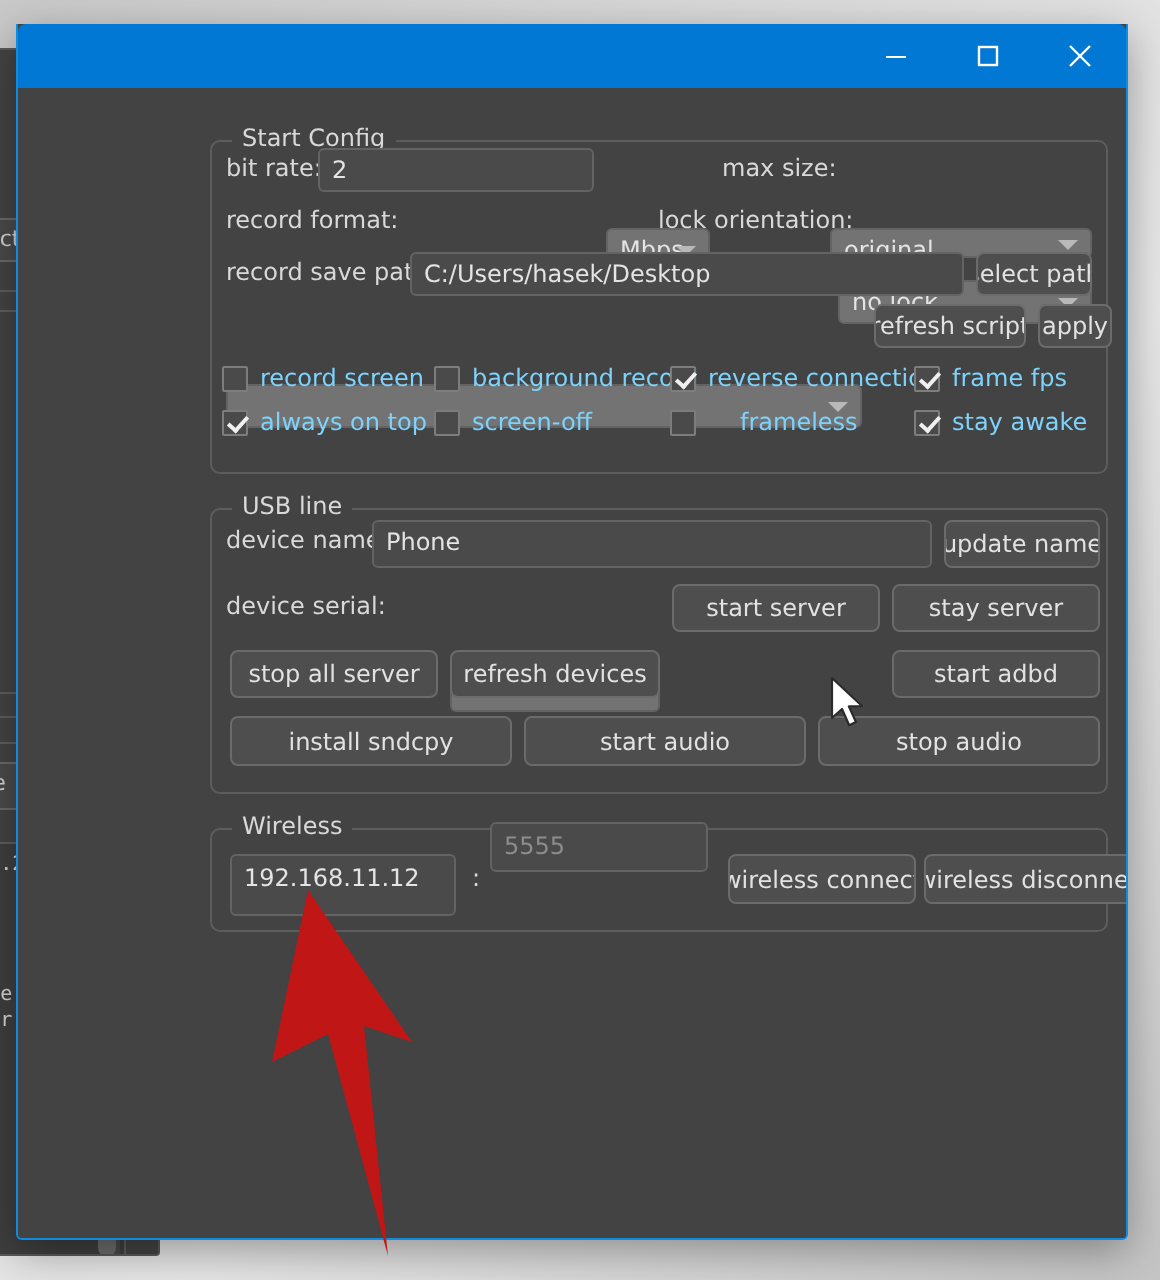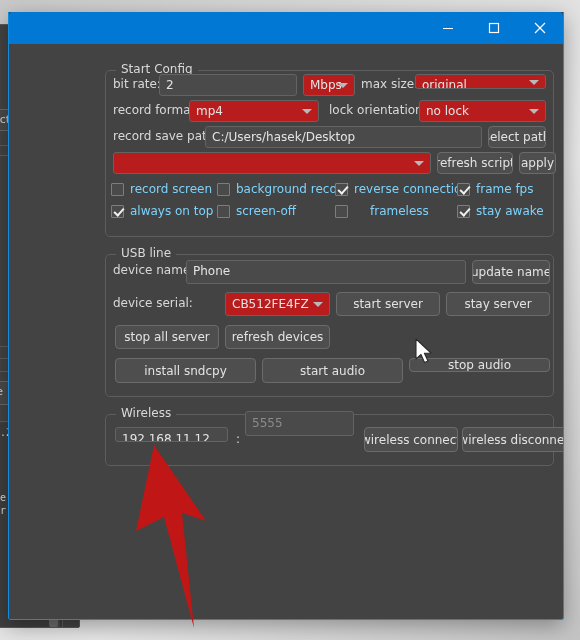--- a/index.html
+++ b/index.html
@@ -162,29 +162,30 @@
     font-size: 12px;
     line-height: 20px;
     padding: 0 6px;
     white-space: nowrap;
     overflow: hidden;
   }
   .field.placeholder { color: #8c8c8c; }
 
   .combo {
     position: absolute;
-    background: #b91c1c;
+    background: #737373;
     border: 1px solid #636363;
     border-radius: 3px;
     color: #e4e4e4;
     font-size: 12px;
     line-height: 20px;
     padding: 0 20px 0 6px;
     white-space: nowrap;
     overflow: hidden;
+    margin-top: 40px;
   }
   .combo .caret {
     position: absolute;
     right: 6px; top: 50%;
     margin-top: -2px;
     width: 0; height: 0;
     border-left: 5px solid transparent;
     border-right: 5px solid transparent;
     border-top: 5px solid #b9b9b9;
   }
@@ -313,24 +314,20 @@
       <span>Mbps</span>
       <span class="caret"></span>
     </div>
     <span class="lbl" style="left:352px; top:30px;">max size:</span>
     <div class="combo" style="left:406px; top:30px; width:131px; height:15px;">
       <span>original</span>
       <span class="caret"></span>
     </div>
 
     <span class="lbl" style="left:104px; top:56px;">record format:</span>
-    <div class="combo" style="left:180px; top:56px; width:130px; height:22px;">
-      <span>mp4</span>
-      <span class="caret"></span>
-    </div>
     <span class="lbl" style="left:320px; top:56px;">lock orientation:</span>
     <div class="combo" style="left:410px; top:56px; width:127px; height:22px;">
       <span>no lock</span>
       <span class="caret"></span>
     </div>
 
     <span class="lbl" style="left:104px; top:82px;">record save path:</span>
     <div class="field" style="left:196px; top:82px; width:277px; height:22px;">C:/Users/hasek/Desktop</div>
     <div class="btn" style="left:479px; top:82px; width:58px; height:22px;">select path</div>
 
@@ -386,30 +383,31 @@
     <span class="lbl" style="left:104px; top:249px;">device serial:</span>
     <div class="combo" style="left:216px; top:248px; width:105px; height:24px; line-height:22px;">
       <span>CB512FE4FZ</span>
       <span class="caret"></span>
     </div>
     <div class="btn" style="left:327px; top:248px; width:104px; height:24px;">start server</div>
     <div class="btn" style="left:437px; top:248px; width:104px; height:24px;">stay server</div>
 
     <div class="btn" style="left:106px; top:281px; width:104px; height:24px;">stop all server</div>
     <div class="btn" style="left:216px; top:281px; width:105px; height:24px;">refresh devices</div>
+    <div class="btn" style="left:437px; top:281px; width:104px; height:24px;">start adbd</div>
 
     <div class="btn" style="left:106px; top:314px; width:141px; height:25px;">install sndcpy</div>
     <div class="btn" style="left:253px; top:314px; width:141px; height:25px;">start audio</div>
-    <div class="btn" style="left:400px; top:314px; width:141px; height:14px;">stop audio</div>
+    <div class="btn" style="left:400px; top:314px; width:141px; height:25px;">stop audio</div>
 
     <div class="groupbox" style="left:96px; top:370px; width:449px; height:52px;">
       <span class="group-title">Wireless</span>
     </div>
 
-    <div class="field" style="left:106px; top:383px; width:113px; height:15px; line-height:23px;">192.168.11.12</div>
+    <div class="field" style="left:106px; top:383px; width:113px; height:31px; line-height:23px;">192.168.11.12</div>
     <span class="colon" style="left:227px; top:385px;">:</span>
     <div class="field placeholder" style="left:236px; top:367px; width:109px; height:25px; line-height:23px;">5555</div>
     <div class="btn" style="left:355px; top:383px; width:94px; height:25px;">wireless connect</div>
     <div class="btn" style="left:453px; top:383px; width:110px; height:25px;">wireless disconnect</div>
 
   </div>
 </div>
 
 <svg id="red-arrow" viewBox="0 0 140 185">
   <polygon points="26,0 8,86 36,72 66,183 54,68 78,76" fill="#c01616"></polygon>

